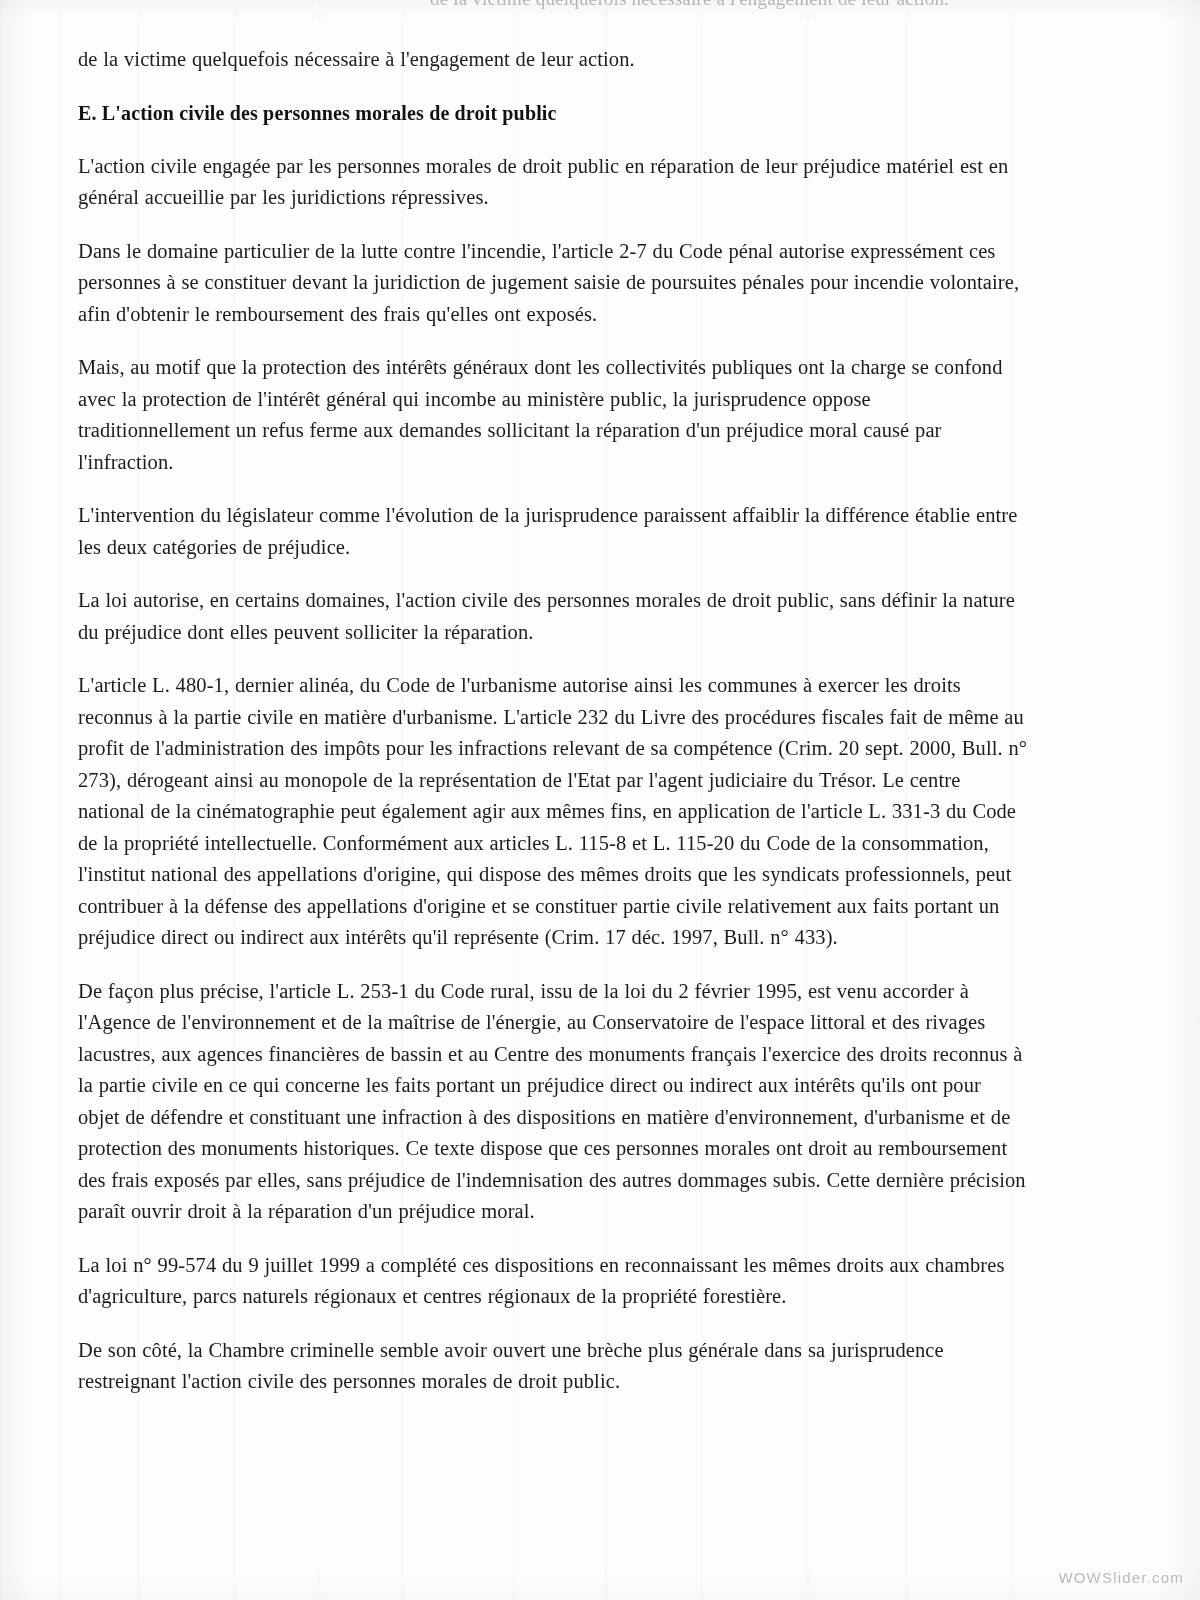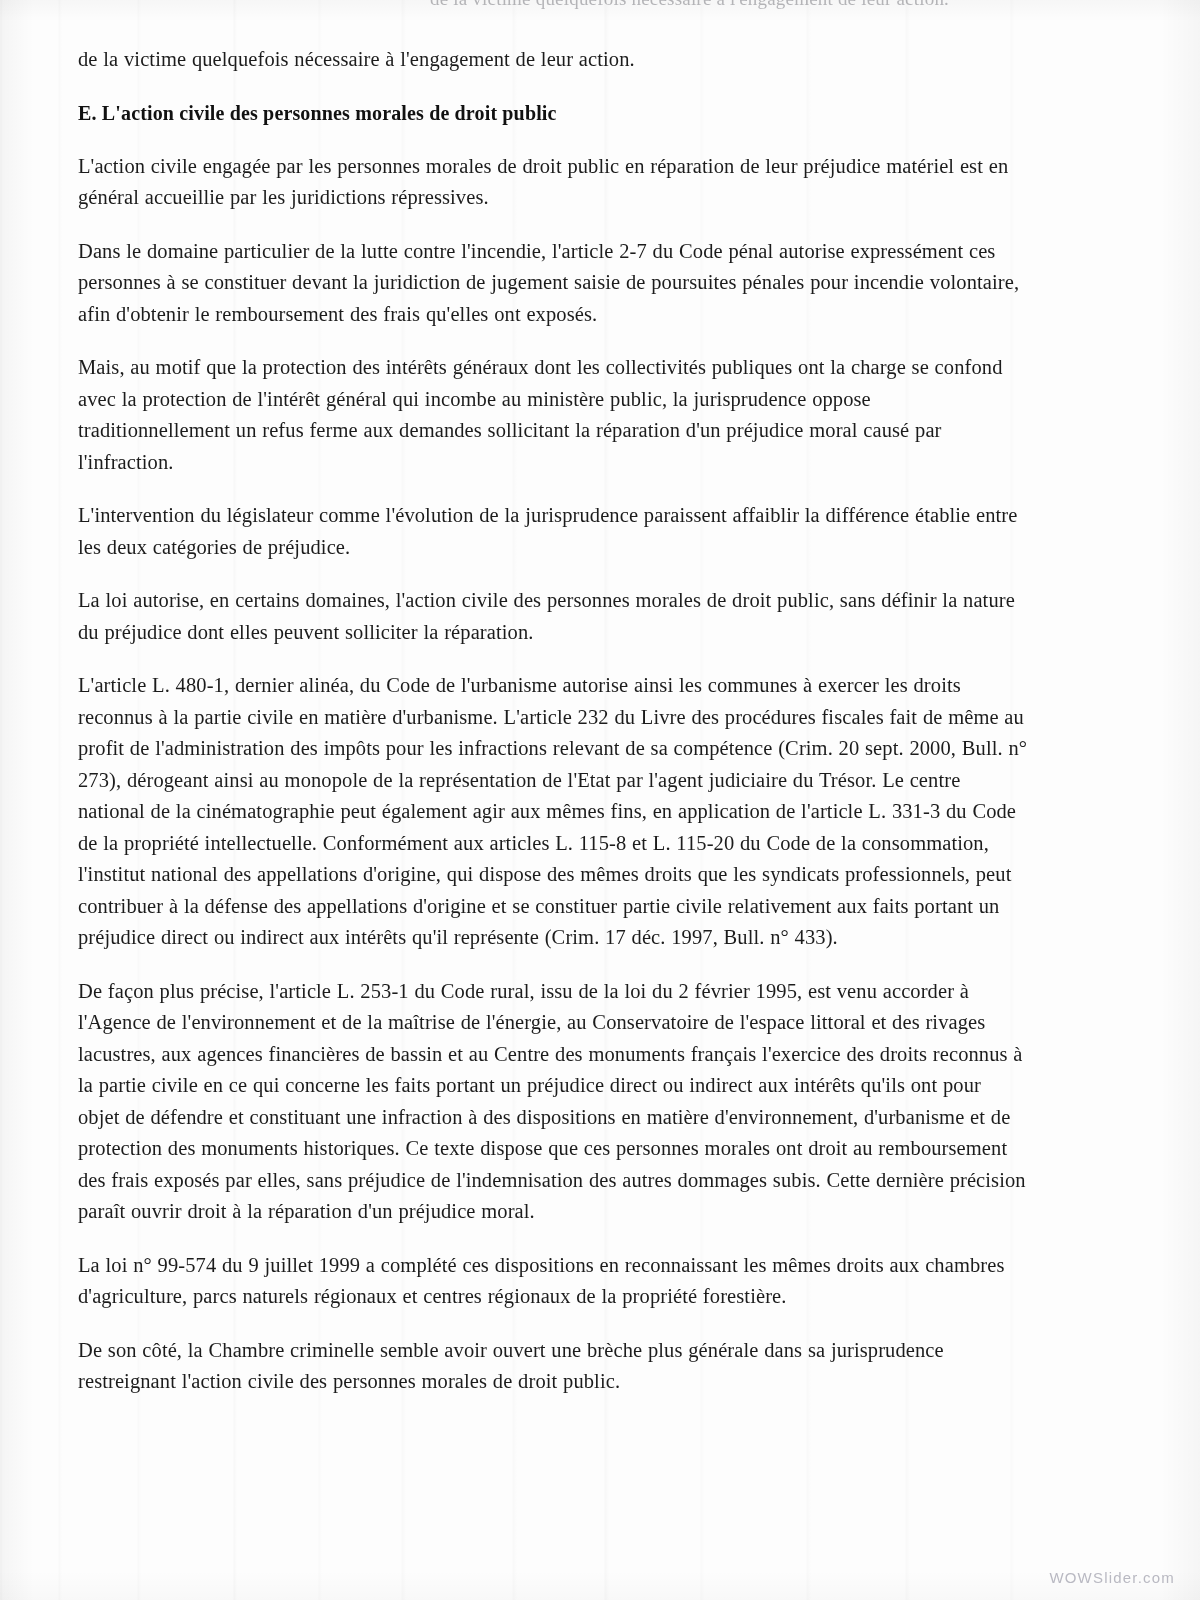--- a/index.html
+++ b/index.html
@@ -118,21 +118,21 @@
     font-weight: bold;
     letter-spacing: 0.15px;
     color: #111111;
   }
 
   
   p.para.wide { width: 950px; }
 
   .watermark {
     position: absolute;
-    right: 25px;
+    right: 16px;
     bottom: 14px;
     font-family: "Liberation Sans", "DejaVu Sans", sans-serif;
     font-size: 15px;
     letter-spacing: 1.2px;
     color: #b9b9c2;
     user-select: none;
   }
 </style>
 </head>
 <body>

